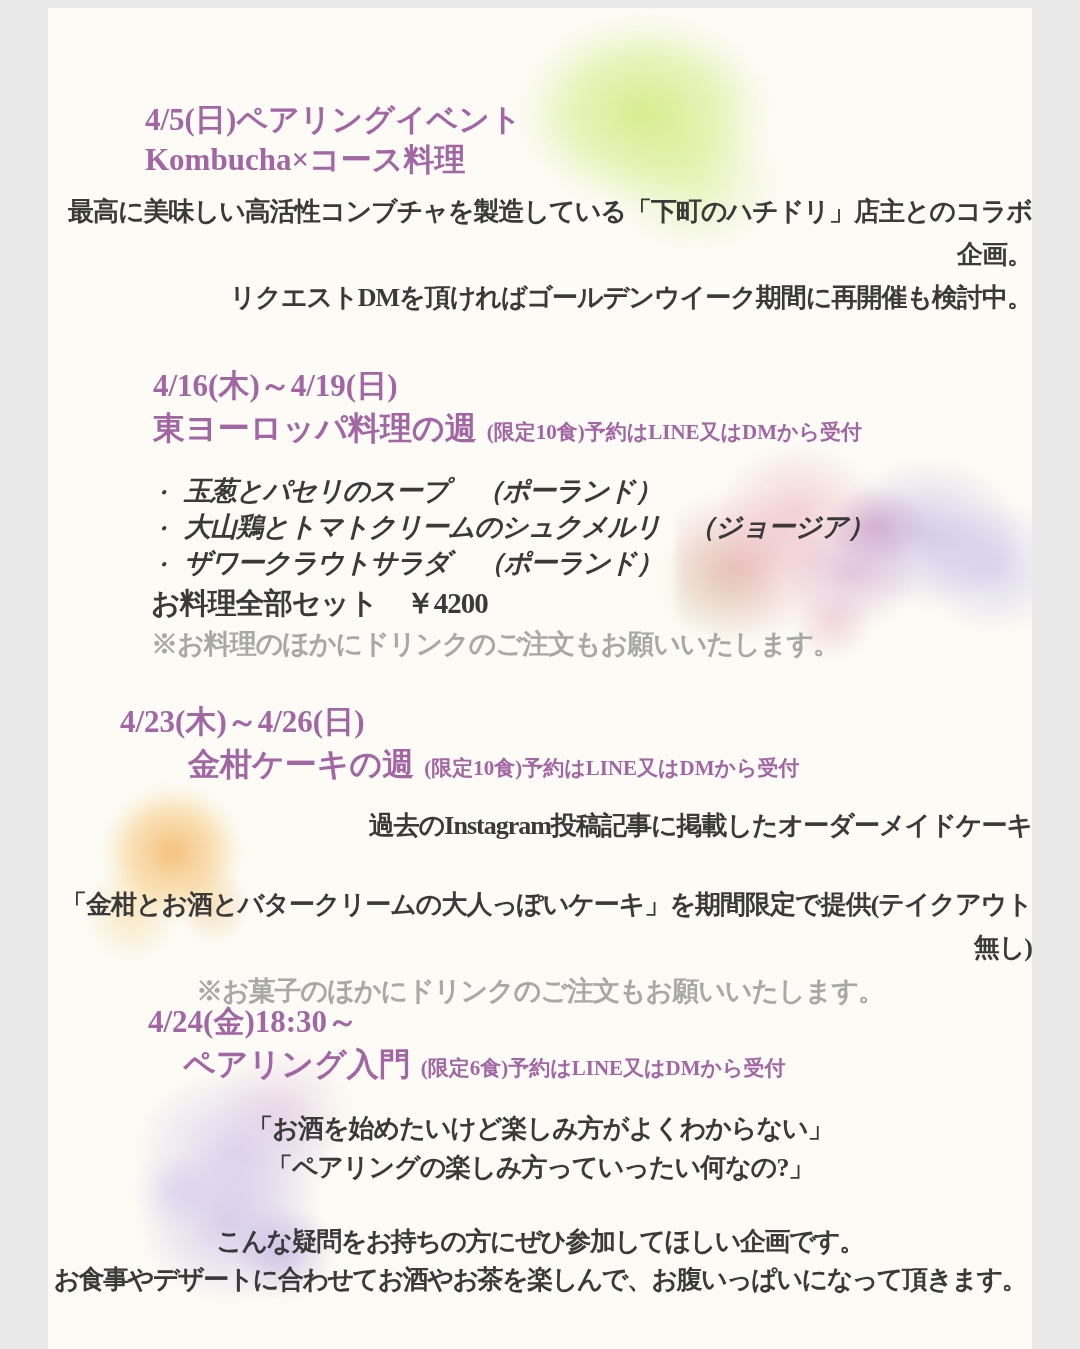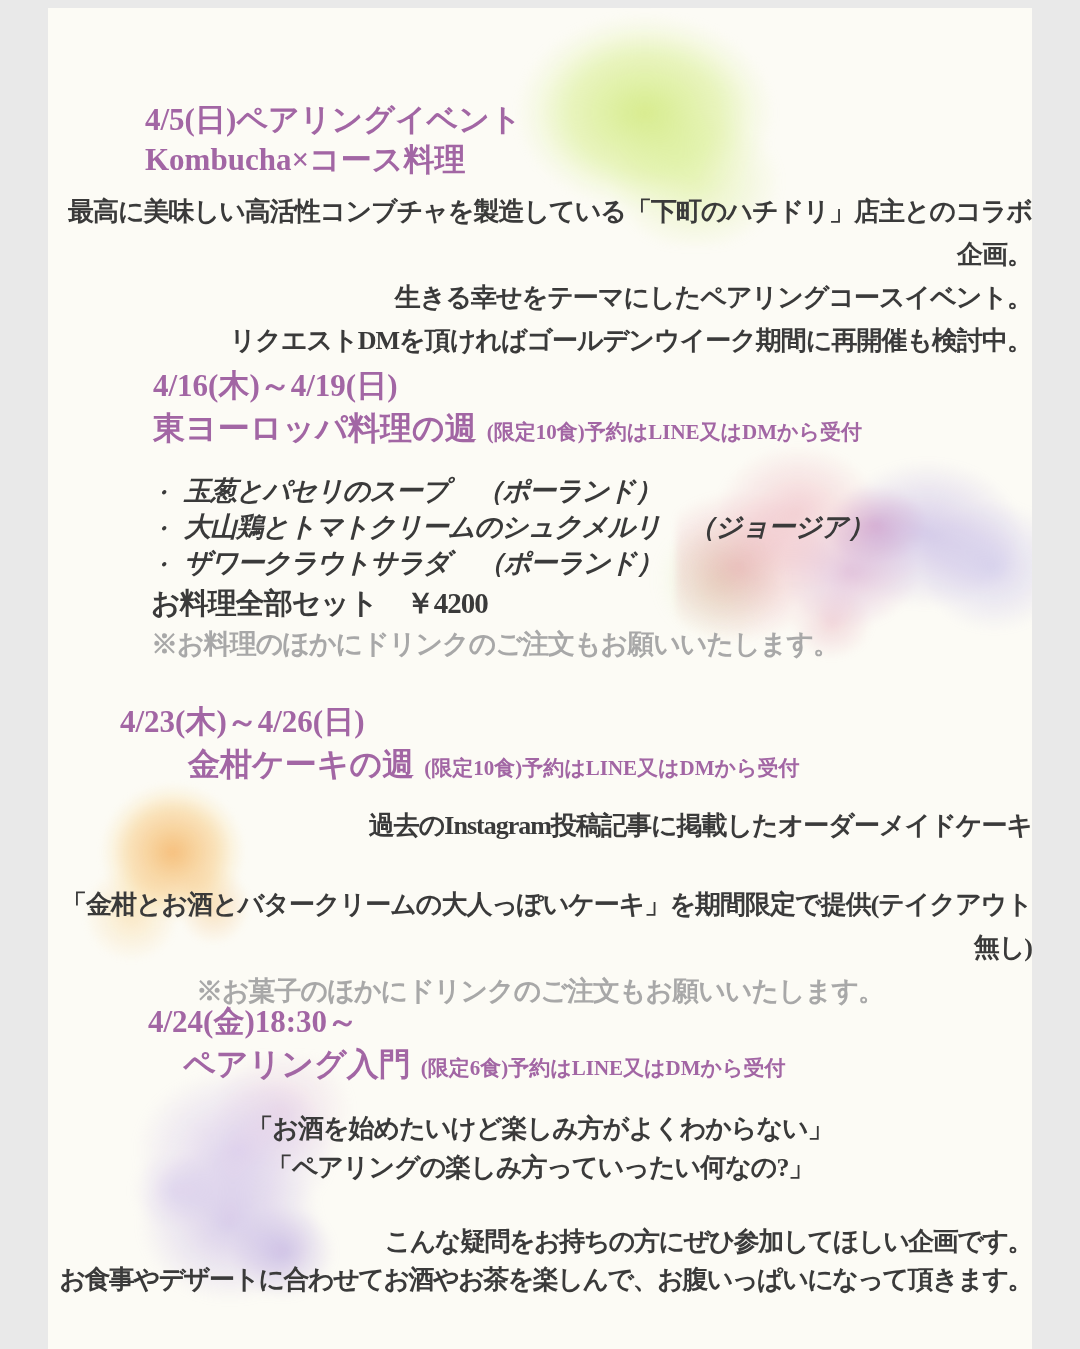--- a/index.html
+++ b/index.html
@@ -105,21 +105,21 @@
     font-size:27px;font-weight:700;line-height:38px;letter-spacing:-1px;
     margin:3px 0 0 103px;
   }
   .note-center{margin-left:0;text-align:center;}
   .quote{
     font-size:26px;font-weight:700;line-height:39px;
     letter-spacing:-1px;text-align:center;color:var(--text-dark);
   }
   .closing{
     font-size:26px;font-weight:700;line-height:38px;
-    letter-spacing:-1.5px;text-align:right;color:var(--text-dark);
+    letter-spacing:-1.5px;text-align:center;color:var(--text-dark);
   }
   .mt10{margin-top:10px;}
   .mt20{margin-top:20px;}
   .mt25{margin-top:25px;}
   .mt36{margin-top:36px;}
 </style>
 </head>
 <body>
 
 <div id="page">
@@ -127,21 +127,20 @@
   <div class="blob blob-green"></div>
   <div class="blob blob-green-faint"></div>
   <div class="blob blob-splatter"></div>
   <div class="blob blob-orange"></div>
   <div class="blob blob-lavender"></div>
 
   <section class="sec s1">
     <div class="h-date ind97">4/5(日)ペアリングイベント</div>
     <div class="h-date ind97">Kombucha×コース料理</div>
     <div class="bodyline mt10">最高に美味しい高活性コンブチャを製造している「下町のハチドリ」店主とのコラボ企画。</div>
-    <div class="bodyline">生きる幸せをテーマにしたペアリングコースイベント。</div>
     <div class="bodyline">リクエストDMを頂ければゴールデンウイーク期間に再開催も検討中。</div>
   </section>
 
   <section class="sec s2">
     <div class="h-date ind105">4/16(木)～4/19(日)</div>
     <div class="subrow ind105">
       <span class="h-sub">東ヨーロッパ料理の週</span>
       <span class="h-subnote">(限定10食)予約はLINE又はDMから受付</span>
     </div>
     <ul class="menu">

